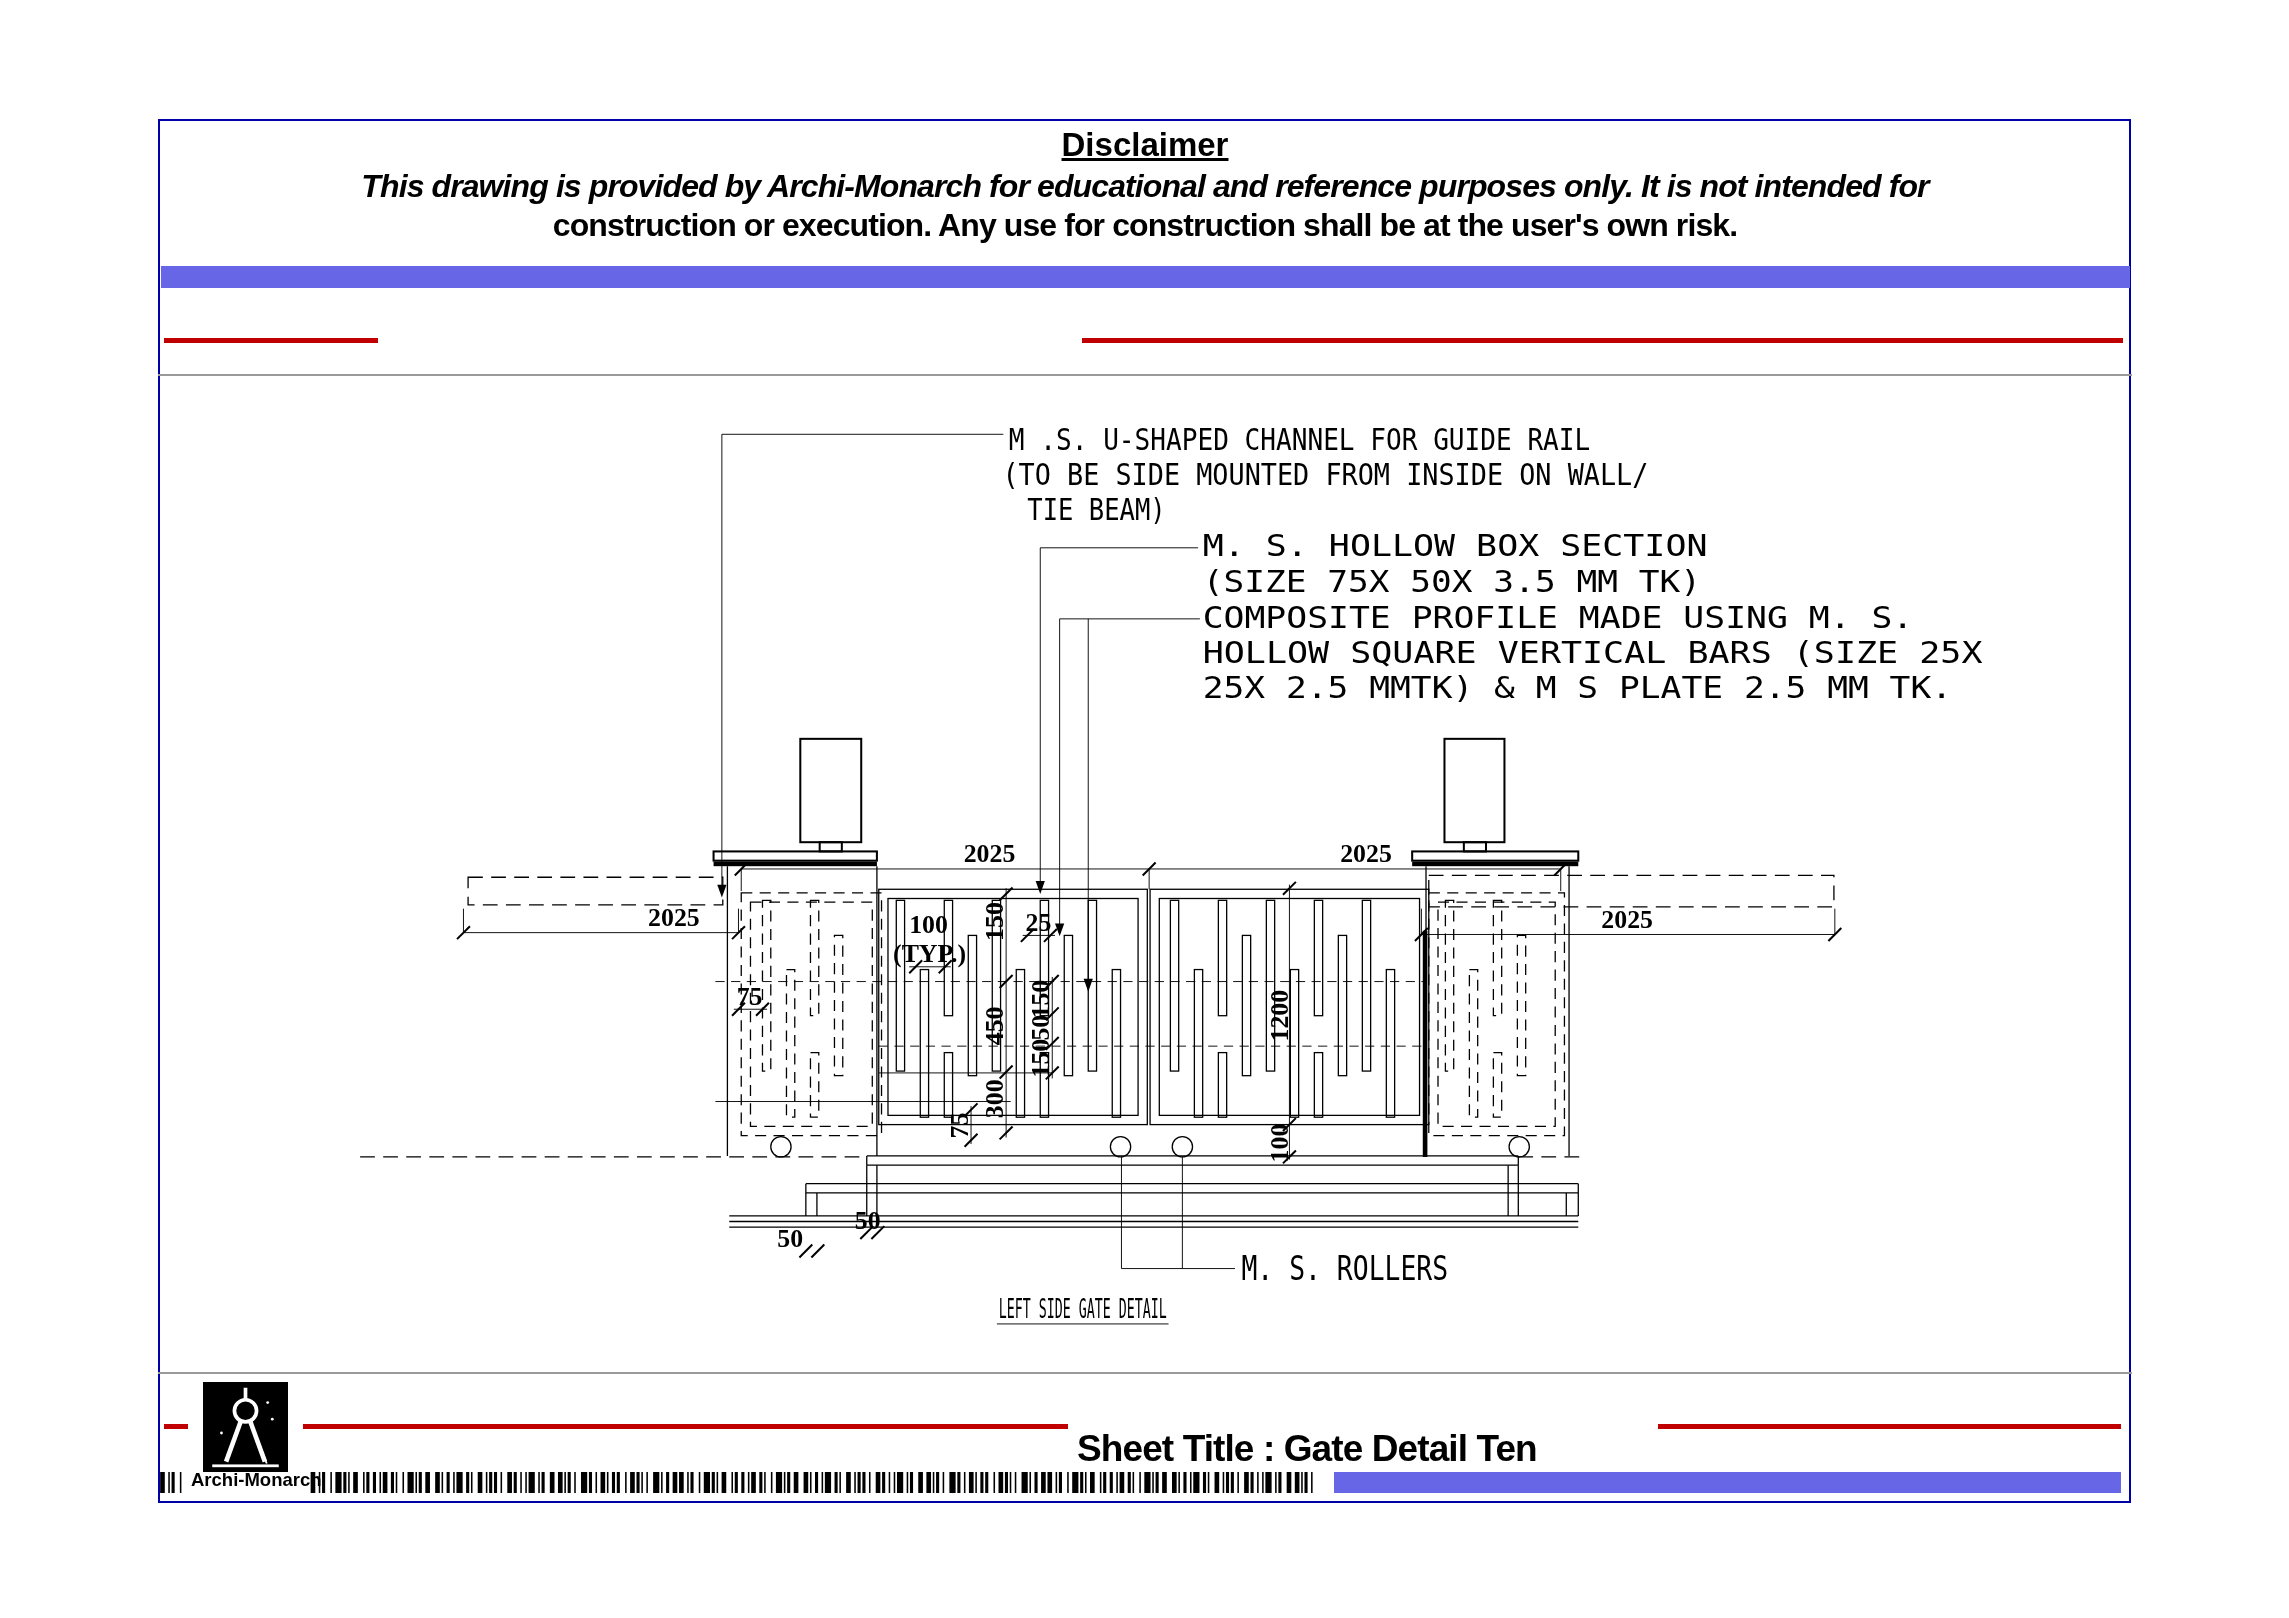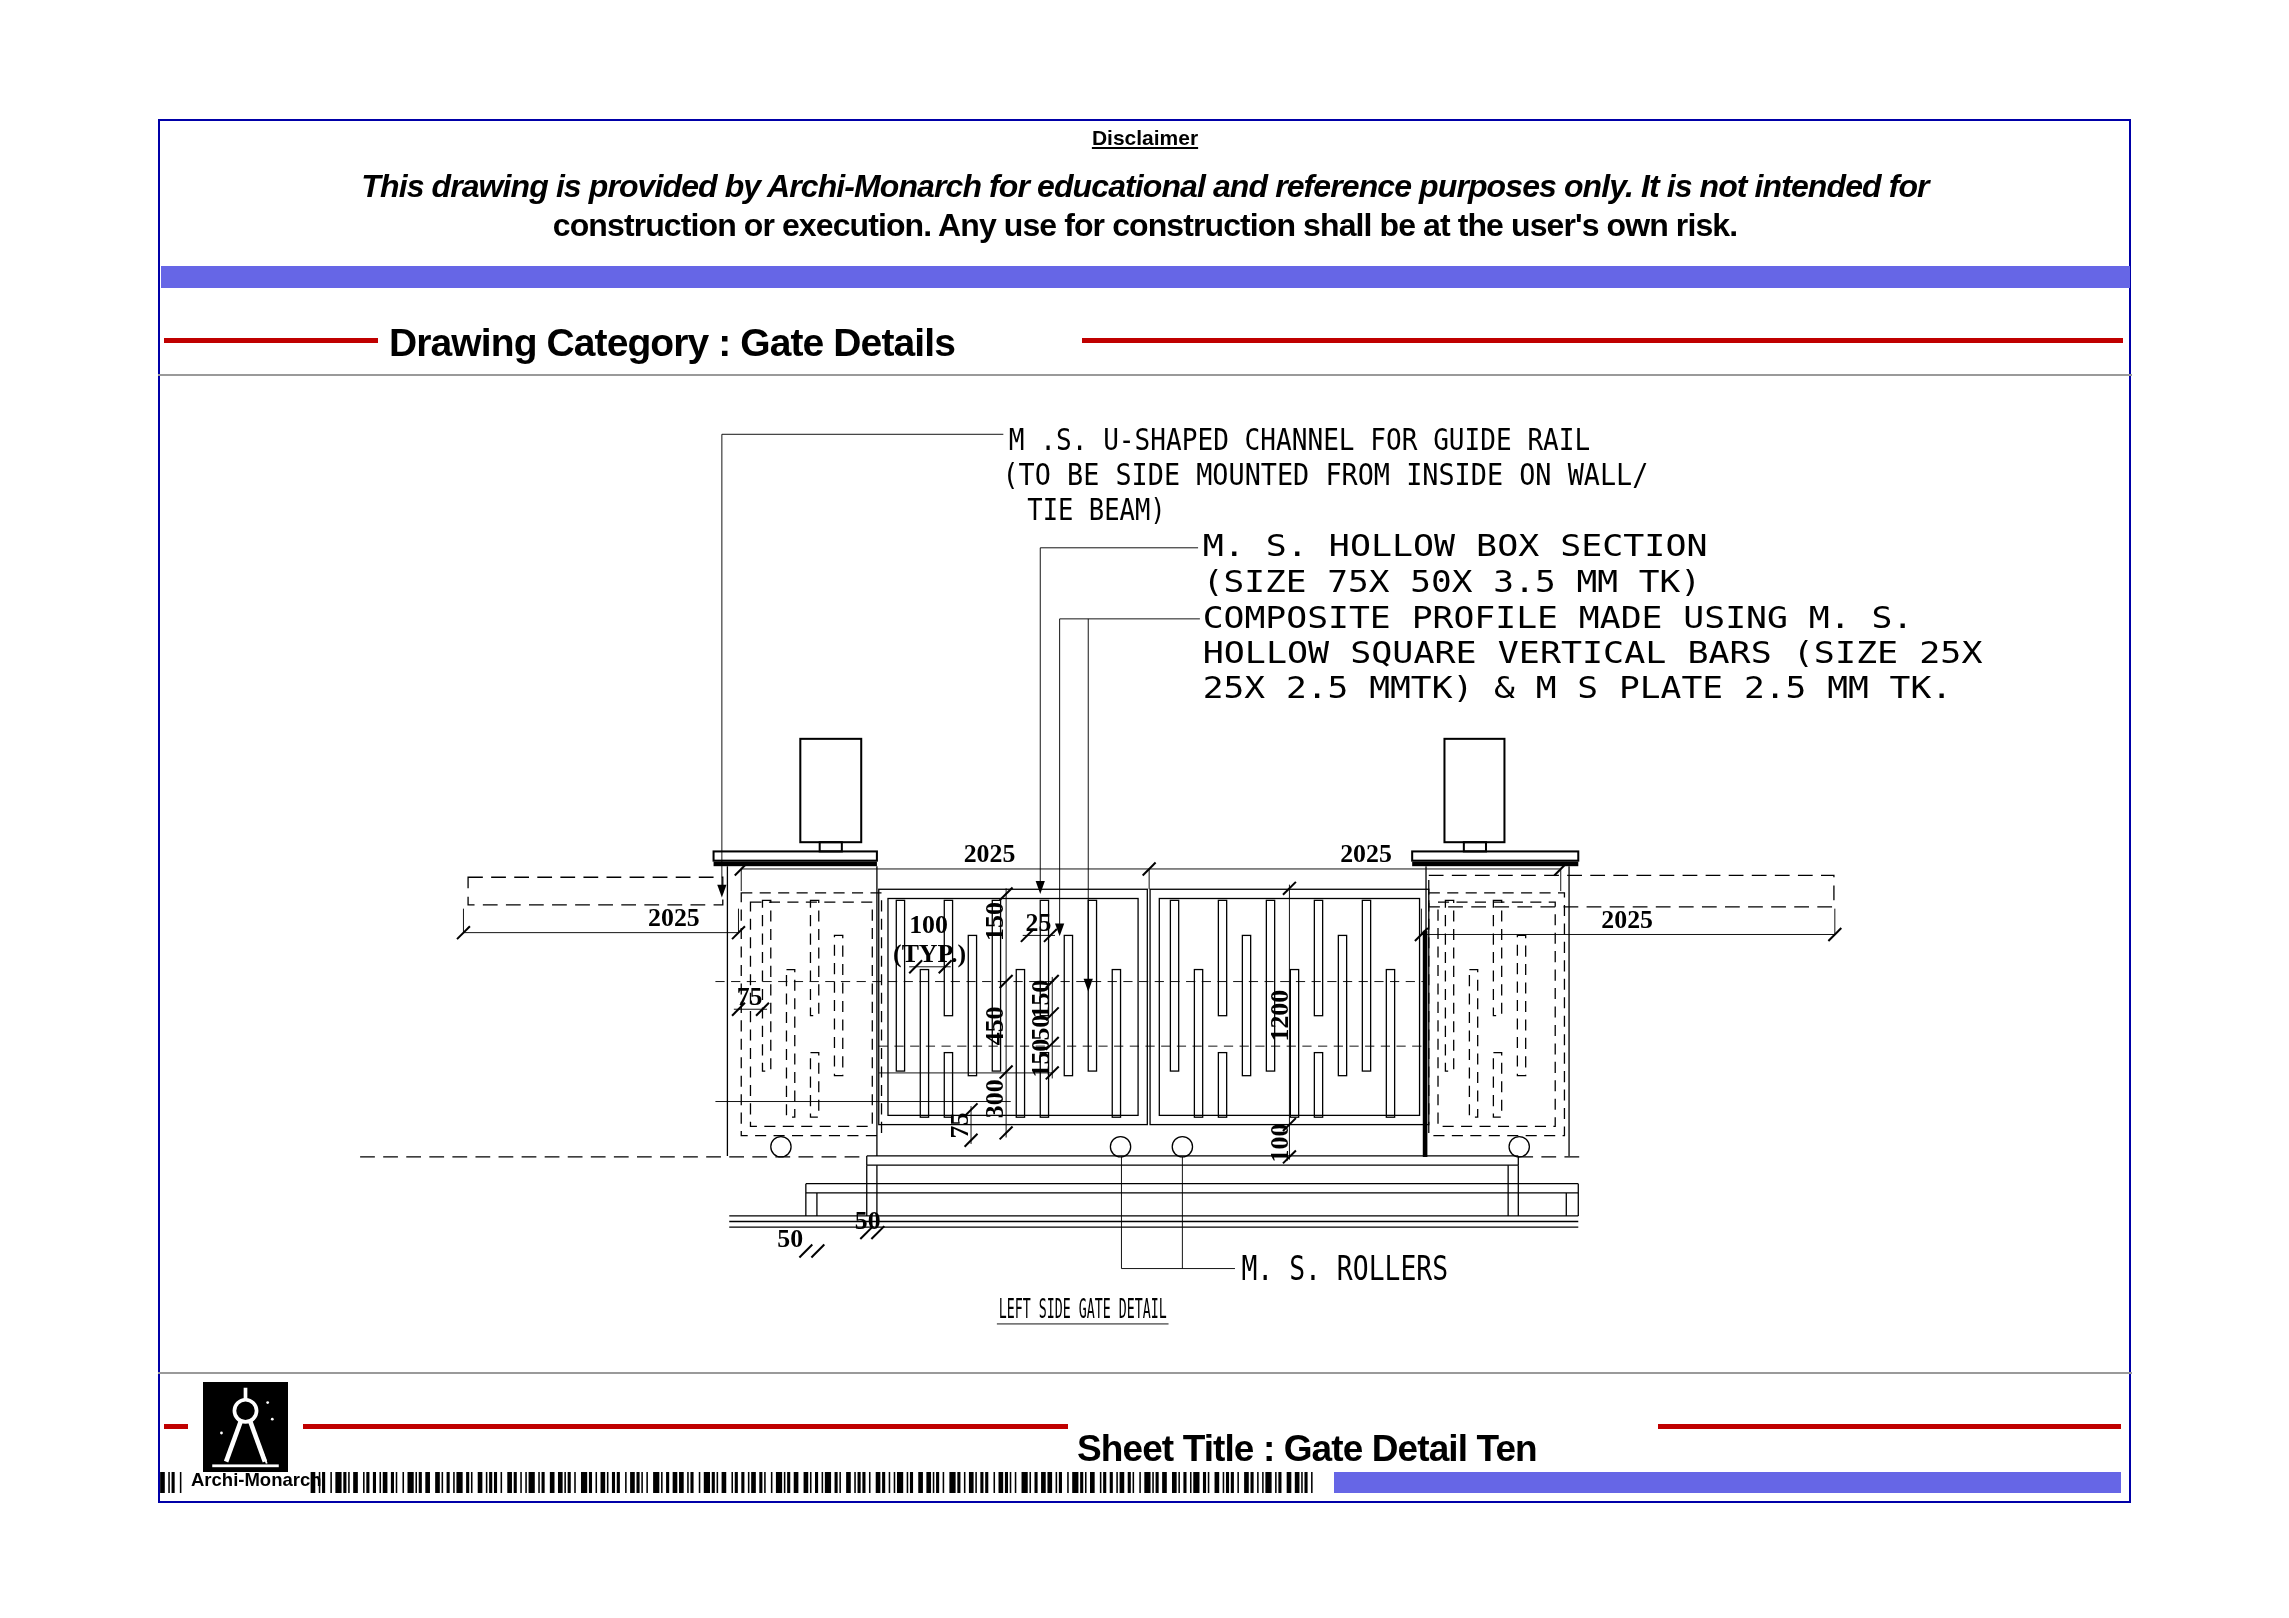--- a/index.html
+++ b/index.html
@@ -1,21 +1,21 @@
 <!DOCTYPE html>
 <html style="font-size:14.8px"><head>
 <meta charset="utf-8">
 <style>
   html,body{margin:0;padding:0;background:#fff;}
   #page{position:relative;width:2290px;height:1619px;background:#fff;overflow:hidden;
         font-family:"Liberation Sans",sans-serif;color:#000;}
   .abs{position:absolute;}
   #frame{left:158px;top:119px;width:1969px;height:1380px;border:2.8px solid #0000A8;}
   .ctr{left:158px;width:1974px;text-align:center;}
-  #disc-title{top:126px;font-size:21px;font-weight:bold;text-decoration:underline;letter-spacing:0;}
+  #disc-title{top:126px;font-size:33px;font-weight:bold;text-decoration:underline;letter-spacing:0;}
   .disc-line{font-size:32px;font-weight:bold;letter-spacing:-0.9px;}
   #disc-l1{top:168px;font-style:italic;}
   #disc-l2{top:207px;}
   .bluebar{background:#6666E6;height:22px;}
   #bluebar-top{left:161px;top:266px;width:1969px;}
   .redline{background:#C00000;height:4.6px;}
   .grayline{background:#9a9a9a;height:1.8px;left:158px;width:1974px;}
   .bigtitle{font-size:39px;font-weight:bold;letter-spacing:-0.9px;white-space:nowrap;}
   #cat-title{left:389px;top:321px;}
   #sheet-title{left:1077px;top:1404px;}
@@ -40,21 +40,20 @@
 <div id="page">
 
   <div class="abs" id="frame"></div>
 
   <div class="abs ctr" id="disc-title">Disclaimer</div>
   <div class="abs ctr disc-line" id="disc-l1">This drawing is provided by Archi-Monarch for educational and reference purposes only. It is not intended for</div>
   <div class="abs ctr disc-line" id="disc-l2">construction or execution. Any use for construction shall be at the user's own risk.</div>
   <div class="abs bluebar" id="bluebar-top"></div>
 
   <div class="abs redline" style="left:164px;top:338px;width:214px;"></div>
-  <div class="abs bigtitle" id="cat-title">Drawing Category : Gate Details</div>
   <div class="abs redline" style="left:1082px;top:338px;width:1041px;"></div>
   <div class="abs grayline" style="top:374px;"></div>
 
   <svg class="abs" id="cad" style="left:158px;top:376px;" width="1974" height="997" viewBox="171 407 2139 1080">
 
     <g class="dimln">
       <path d="M1087 470 L782 470 L782 962"></path>
       <path d="M1298 593 L1127 593 L1127 958"></path>
       <path d="M1300 670 L1148 670 L1148 1004"></path>
       <path d="M1179 670 L1179 1064"></path>

